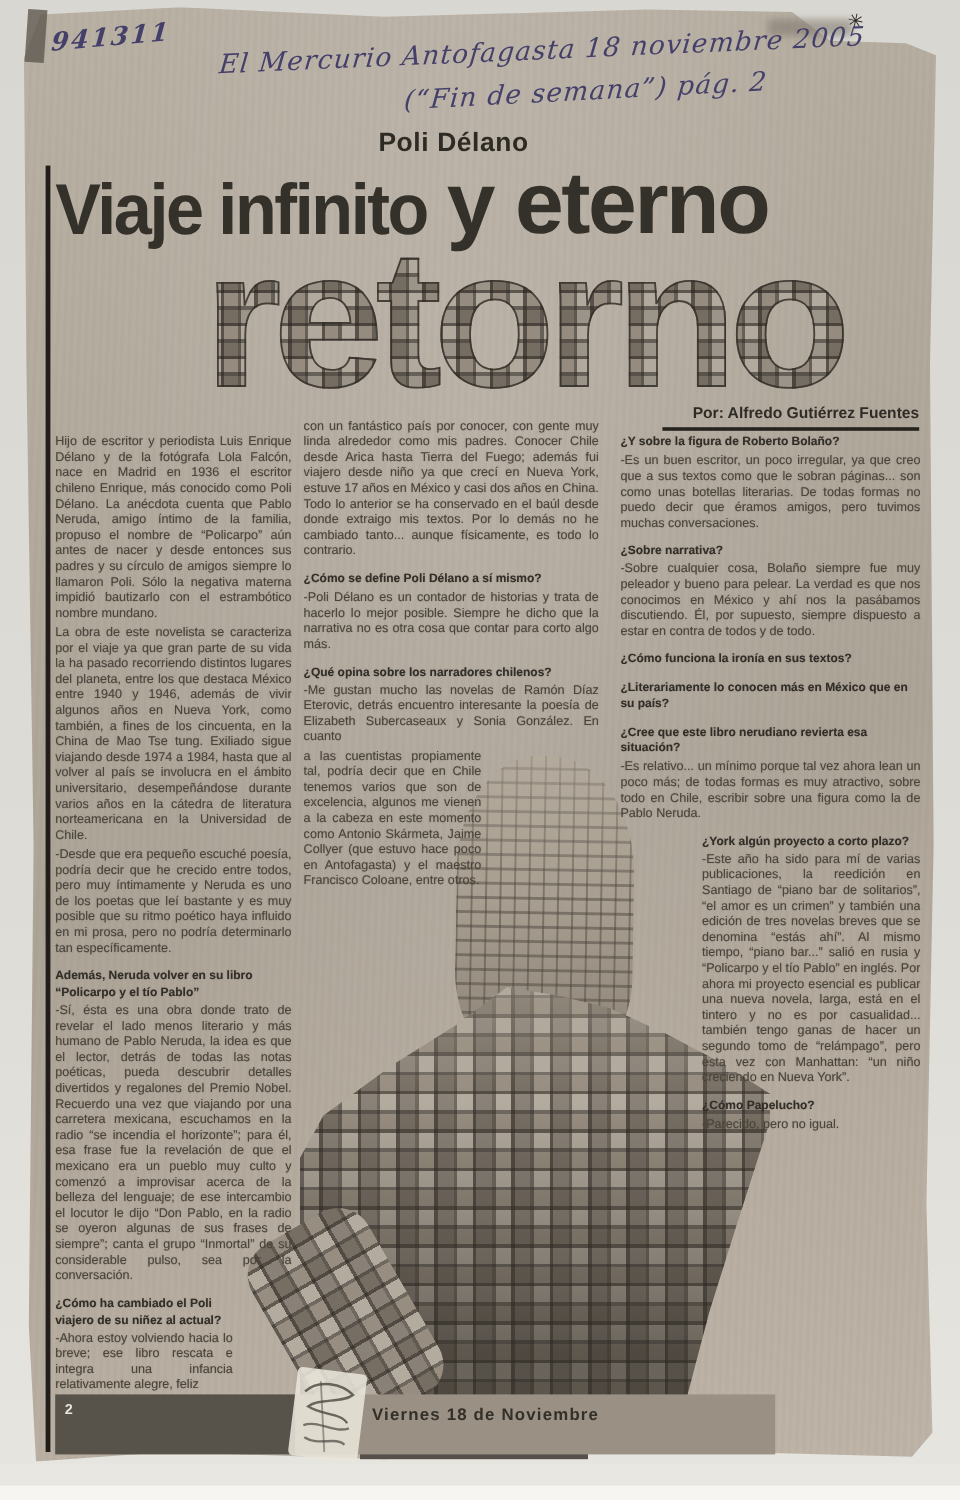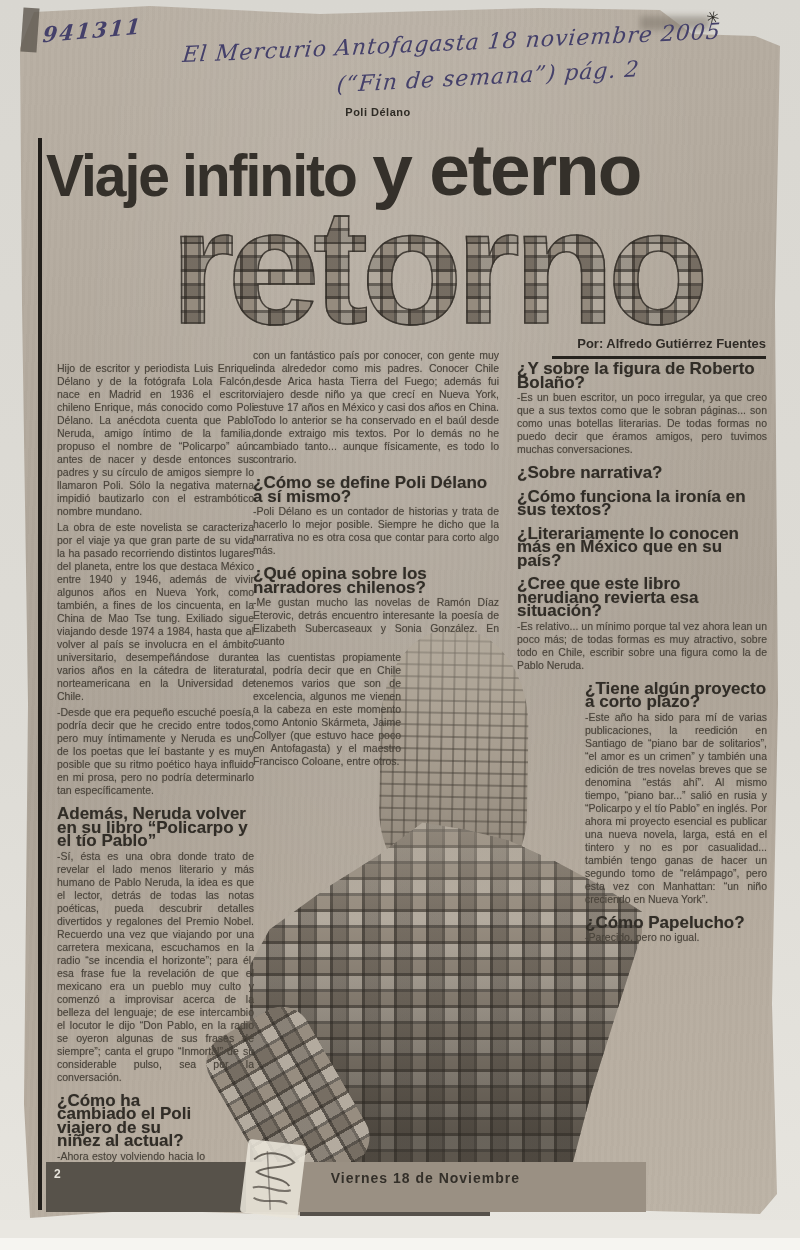--- a/index.html
+++ b/index.html
@@ -22,21 +22,21 @@
          filter:blur(3px);opacity:.55;}
   .registration-mark{position:absolute;left:706px;top:8px;font-size:16px;color:#2c2a26;transform:rotate(12deg);}
   
   .hand{position:absolute;font-family:"DejaVu Serif",serif;font-style:italic;color:#44406a;
         transform-origin:left top;}
   .archive-number{left:44px;top:22px;font-size:21px;letter-spacing:2px;transform:rotate(-5deg) skewX(-10deg);font-weight:bold;}
   .hand-line1{left:184px;top:42px;font-size:22px;letter-spacing:1px;transform:rotate(-2.5deg) skewX(-8deg);white-space:nowrap;}
   .hand-line2{left:338px;top:72px;font-size:22px;letter-spacing:1px;transform:rotate(-3deg) skewX(-8deg);white-space:nowrap;}
   
   .kicker{position:absolute;left:46px;top:106px;width:664px;text-align:center;
-          font-size:11px;font-weight:bold;color:#2e2b25;letter-spacing:.5px;}
+          font-size:22px;font-weight:bold;color:#2e2b25;letter-spacing:.5px;}
   .headline1{position:absolute;left:46px;top:128px;width:700px;white-space:nowrap;color:#34302a;}
   .headline1 .h-small{font-size:57px;font-weight:bold;letter-spacing:-2px;transform:scaleY(1.05);display:inline-block;}
   .headline1 .h-big{font-size:73px;font-weight:bold;letter-spacing:-2px;display:inline-block;vertical-align:baseline;margin-left:12px;}
   .retorno{position:absolute;left:100px;top:192px;width:672px;text-align:center;
            font-size:166px;line-height:150px;font-weight:bold;letter-spacing:-7px;
            color:#5b544a;transform:scaleY(.98);}
   @supports ((-webkit-background-clip:text) or (background-clip:text)){
     .retorno{
       background-color:#958b7e;
       background-image:
@@ -47,25 +47,25 @@
       -webkit-background-clip:text;background-clip:text;color:transparent;
       -webkit-text-stroke:1.5px rgba(52,47,41,.85);}
   }
   .byline{position:absolute;left:500px;top:336px;width:266px;text-align:right;
           font-size:13px;font-weight:bold;color:#2f2b26;padding-bottom:3px;}
   .byline-rule{position:absolute;left:552px;top:356px;width:214px;height:3px;background:#26231e;}
   .left-rule{position:absolute;left:38px;top:138px;width:4px;height:1072px;background:#211e1a;}
   
   .col{position:absolute;text-align:justify;color:#4a443b;font-size:10.5px;line-height:13px;
        text-shadow:0 0 1px rgba(74,68,59,.45);overflow:hidden;z-index:2;}
-  .col1{left:57px;top:362px;width:197px;height:808px;}
+  .col1{left:46px;top:362px;width:197px;height:808px;}
   .col2{left:253px;top:349px;width:246px;height:600px;}
   .col3{left:517px;top:362px;width:250px;height:790px;}
   .para,.a{margin:0 0 3px;}
-  .q{font-weight:bold;font-size:17px;line-height:13.5px;color:#312d27;margin:10px 0 2px;text-align:left;}
+  .q{font-weight:bold;font-size:10px;line-height:13.5px;color:#312d27;margin:10px 0 2px;text-align:left;}
   .q:first-child{margin-top:0;}
   .narrow-l{width:148px;}
   .narrow-r{width:182px;margin-left:68px;}
   
   .photo{position:absolute;left:250px;top:612px;width:396px;height:556px;z-index:1;}
   .checker{
       background-color:#978d80;
       background-image:
         repeating-linear-gradient(90deg,rgba(42,38,33,.5) 0 3px,transparent 3px 16px),
         repeating-linear-gradient(0deg,rgba(42,38,33,.5) 0 3px,transparent 3px 16px),
@@ -87,21 +87,21 @@
         90% 21%,100% 28%,100% 34%,93% 58%,87% 79%,82% 100%);}
   .torso-shade{position:absolute;inset:0;
       background:linear-gradient(180deg,rgba(175,166,152,.5),rgba(140,130,118,0) 30%,rgba(45,41,35,.55) 90%);}
   .photo-arm{position:absolute;left:-18px;top:400px;width:112px;height:176px;border-radius:30px;
       transform:rotate(-30deg);}
   .photo-bottom{position:absolute;left:300px;top:1196px;width:190px;height:20px;background:#55504a;z-index:2;}
   
   .footer-strip{position:absolute;left:246px;top:1162px;width:400px;height:50px;background:#9a9083;z-index:2;}
   .footer-bar{position:absolute;left:46px;top:1162px;width:200px;height:50px;background:#57524a;z-index:3;}
   .page-number{position:absolute;left:8px;top:5px;font-size:12px;font-weight:bold;color:#e8e4dc;}
-  .footer-date{position:absolute;left:310px;top:1170px;width:210px;text-align:right;z-index:4;
+  .footer-date{position:absolute;left:310px;top:1170px;width:210px;text-align:left;z-index:4;
       font-size:14px;font-weight:bold;color:#332f29;letter-spacing:1px;}
   .ink-stamp{position:absolute;left:244px;top:1142px;width:58px;height:74px;z-index:4;
       background:rgba(233,229,218,.88);transform:rotate(7deg);border-radius:4px;}
   .ink-stamp svg{width:100%;height:100%;}
   
   .bed-strip{position:absolute;left:0;top:1220px;width:800px;height:18px;background:#e9e7e1;}
   .bed-white{position:absolute;left:0;top:1238px;width:800px;height:12px;background:#f6f5f1;}
 </style>
 </head>
 <body>
@@ -158,25 +158,26 @@
     <p class="a">-Poli Délano es un contador de historias y trata de hacerlo lo mejor posible. Siempre he dicho que la narrativa no es otra cosa que contar para corto algo más.</p>
     <p class="q">¿Qué opina sobre los narradores chilenos?</p>
     <p class="a">-Me gustan mucho las novelas de Ramón Díaz Eterovic, detrás encuentro interesante la poesía de Elizabeth Subercaseaux y Sonia González. En cuanto</p>
     <p class="a narrow-l">a las cuentistas propiamente tal, podría decir que en Chile tenemos varios que son de excelencia, algunos me vienen a la cabeza en este momento como Antonio Skármeta, Jaime Collyer (que estuvo hace poco en Antofagasta) y el maestro Francisco Coloane, entre otros.</p>
   </div>
 
   <div class="col col3">
     <p class="q">¿Y sobre la figura de Roberto Bolaño?</p>
     <p class="a">-Es un buen escritor, un poco irregular, ya que creo que a sus textos como que le sobran páginas... son como unas botellas literarias. De todas formas no puedo decir que éramos amigos, pero tuvimos muchas conversaciones.</p>
     <p class="q">¿Sobre narrativa?</p>
+    <p class="a">-Sobre cualquier cosa, Bolaño siempre fue muy peleador y bueno para pelear. La verdad es que nos conocimos en México y ahí nos la pasábamos discutiendo. Él, por supuesto, siempre dispuesto a estar en contra de todos y de todo.</p>
     <p class="q">¿Cómo funciona la ironía en sus textos?</p>
     <p class="q">¿Literariamente lo conocen más en México que en su país?</p>
     <p class="q">¿Cree que este libro nerudiano revierta esa situación?</p>
     <p class="a">-Es relativo... un mínimo porque tal vez ahora lean un poco más; de todas formas es muy atractivo, sobre todo en Chile, escribir sobre una figura como la de Pablo Neruda.</p>
-    <p class="q narrow-r">¿Tiene algún proyecto a corto plazo?</p>
+    <p class="q narrow-r">¿York algún proyecto a corto plazo?</p>
     <p class="a narrow-r">-Este año ha sido para mí de varias publicaciones, la reedición en Santiago de “piano bar de solitarios”, “el amor es un crimen” y también una edición de tres novelas breves que se denomina “estás ahí”. Al mismo tiempo, “piano bar...” salió en rusia y “Policarpo y el tío Pablo” en inglés. Por ahora mi proyecto esencial es publicar una nueva novela, larga, está en el tintero y no es por casualidad... también tengo ganas de hacer un segundo tomo de “relámpago”, pero esta vez con Manhattan: “un niño creciendo en Nueva York”.</p>
     <p class="q narrow-r">¿Cómo Papelucho?</p>
     <p class="a narrow-r">-Parecido, pero no igual.</p>
   </div>
 
   <div class="photo-bottom"></div>
   <div class="footer-strip"></div>
   <div class="footer-bar">
     <span class="page-number">2</span>
   </div>

